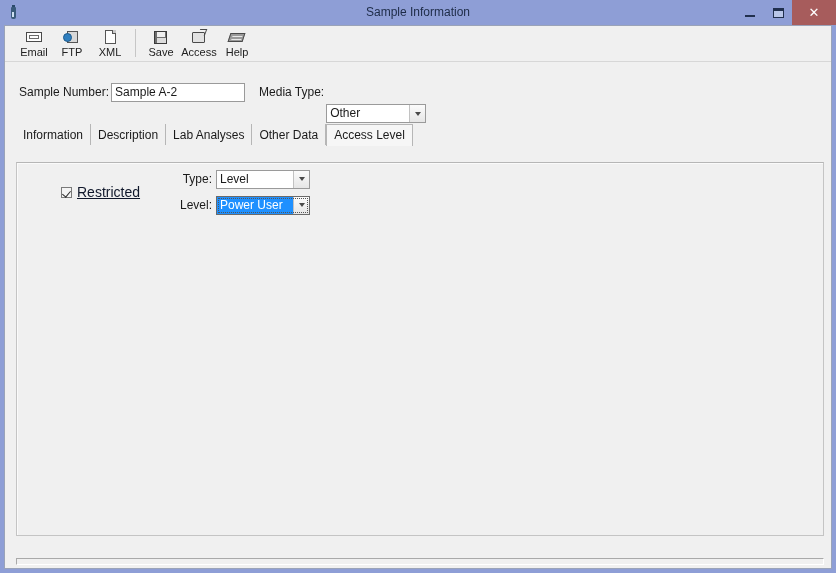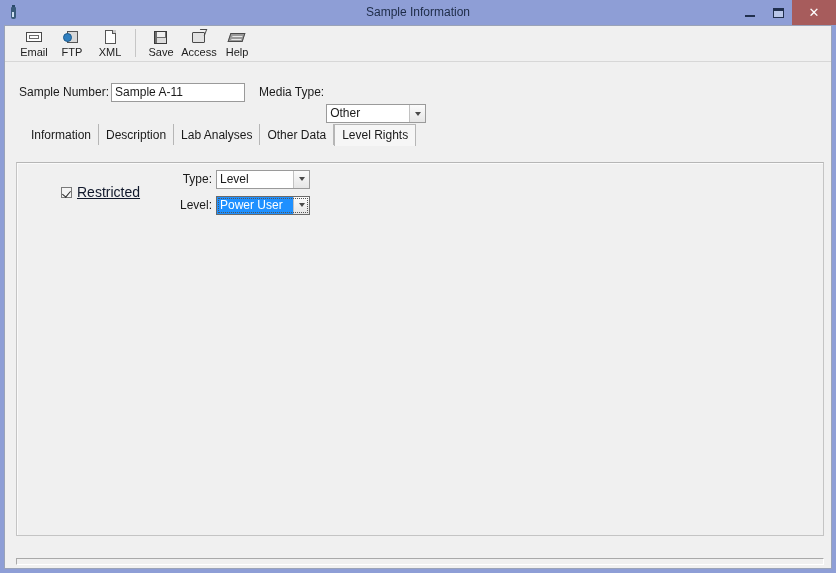--- a/index.html
+++ b/index.html
@@ -329,21 +329,21 @@
     border-top: 4px solid #4a4a4a;
   }
   #media-type-combo { width: 100px; margin-left: 2px; margin-top: 43px; }
 
   
   .tabstrip {
     flex: 0 0 auto;
     height: 23px;
     display: flex;
     align-items: flex-end;
-    padding-left: 19px;
+    padding-left: 11px;
     box-sizing: border-box;
     position: relative;
   }
   .tab {
     height: 21px;
     display: flex;
     align-items: center;
     padding: 0 7px;
     font-size: 12px;
     color: #1a1a1a;
@@ -519,37 +519,37 @@
       <div class="tbtn">
         <span class="ico">
             <i class="ico-help"></i>
           </span>
         <span class="lbl">Help</span>
       </div>
     </div>
 
     <div class="header-row">
       <span class="fld-label">Sample Number:</span>
-      <div class="textbox" id="sample-number-input">Sample A-11</div>
+      <div class="textbox" id="sample-number-input">Sample A-2</div>
 
       <span class="fld-label" style="margin-left:14px;">Media Type:</span>
       <div class="combo" id="media-type-combo">
         <span class="val">Other</span>
         <span class="arrow">
             <i></i>
           </span>
       </div>
     </div>
 
     <div class="tabstrip">
       <div class="tab">Information</div>
       <div class="tab">Description</div>
       <div class="tab">Lab Analyses</div>
       <div class="tab">Other Data</div>
-      <div class="tab active">Level Rights</div>
+      <div class="tab active">Access Level</div>
     </div>
 
     <div class="tabpanel">
       <div class="form-area">
         <div class="form-row">
           <div class="chk-wrap">
             <span class="checkbox checked"></span>
             <span class="chk-label">Restricted</span>
           </div>
           <div class="right-fields">

